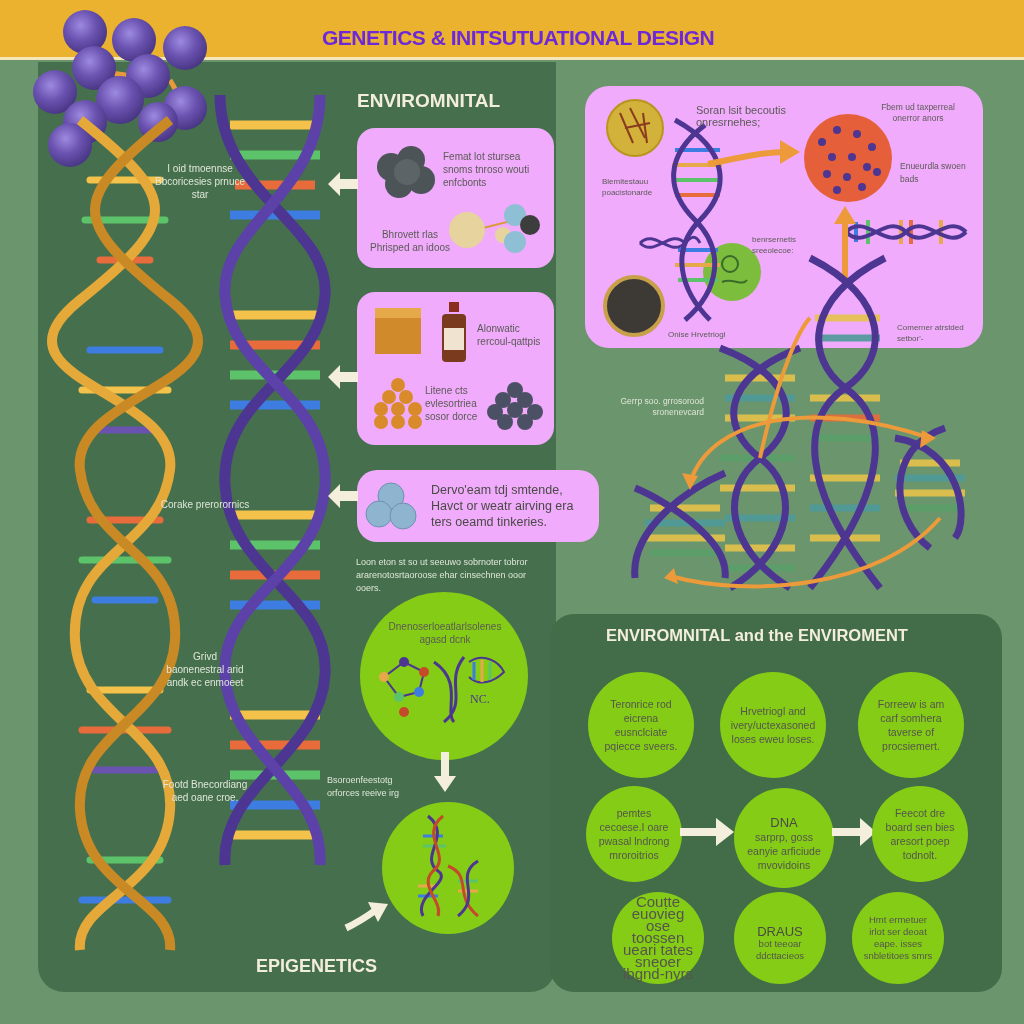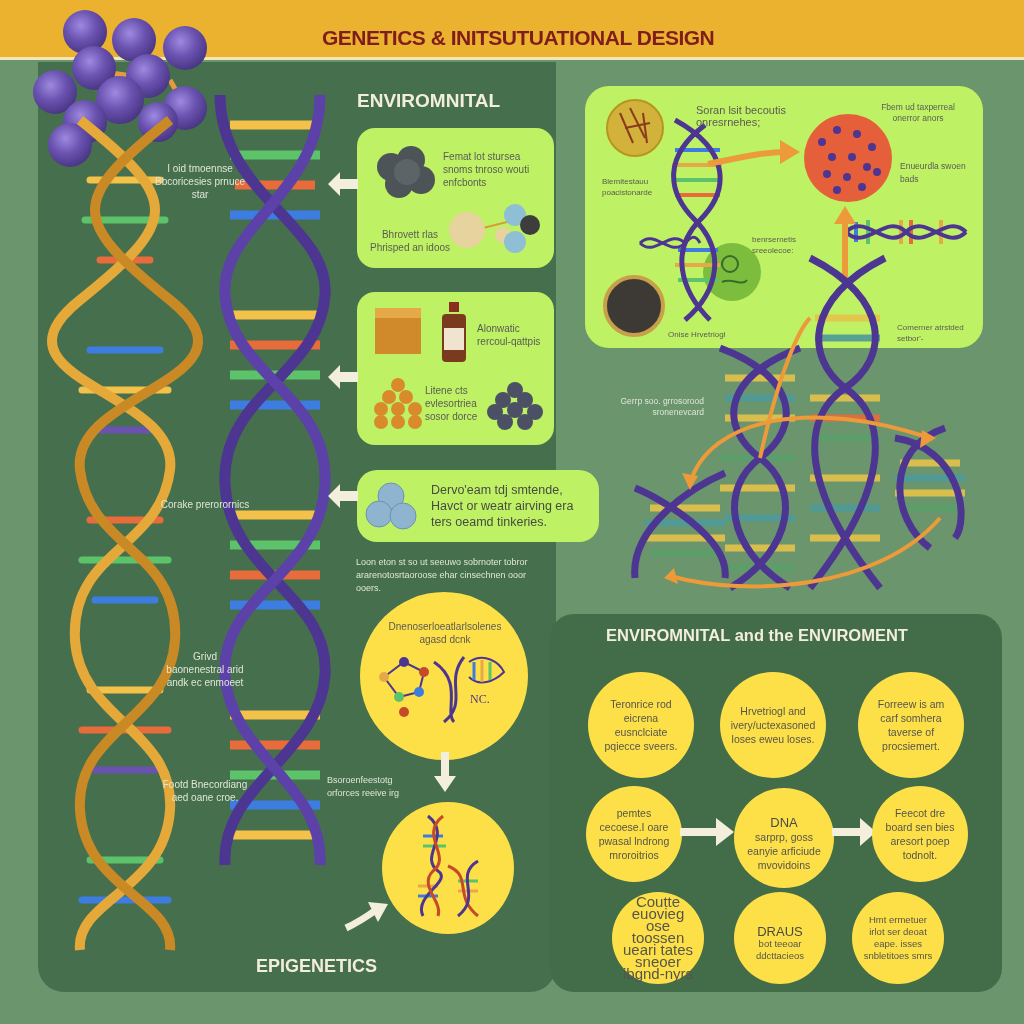--- a/index.html
+++ b/index.html
@@ -1,26 +1,26 @@
 <!DOCTYPE html>
 <html><head>
 <meta charset="utf-8">
 <style>
   * { box-sizing: border-box; margin: 0; padding: 0; }
   html, body { width: 1024px; height: 1024px; overflow: hidden; }
   body { background: #6b956d; font-family: "Liberation Sans", sans-serif; position: relative; }
   .header { position: absolute; left: 0; top: 0; width: 1024px; height: 60px; background: #ebb22f; border-bottom: 3px solid #f4e6b8; }
-  .header-title { position: absolute; left: 322px; top: 26px; font-size: 21px; font-weight: bold; color: #7f1d1d; letter-spacing: -0.5px; }
+  .header-title { position: absolute; left: 322px; top: 26px; font-size: 21px; font-weight: bold; color: #6d28d9; letter-spacing: -0.5px; }
   .left-panel { position: absolute; left: 38px; top: 62px; width: 518px; height: 930px; background: #46704d; border-radius: 0 0 26px 26px; }
   .abs { position: absolute; }
   .section-title { color: #f3eedb; font-weight: bold; }
-  .card { position: absolute; background: #bef264; border-radius: 18px; }
+  .card { position: absolute; background: #f0abfc; border-radius: 18px; }
   .small-text { font-size: 10px; color: #5b5b55; line-height: 13px; }
   .side-text { position: absolute; font-size: 10px; color: #dfe6d8; line-height: 13px; text-align: center; }
-  .circle { position: absolute; border-radius: 50%; background: #fde047; display: flex; align-items: center; justify-content: center; text-align: center; }
+  .circle { position: absolute; border-radius: 50%; background: #84cc16; display: flex; align-items: center; justify-content: center; text-align: center; }
   .circle-text { font-size: 10.5px; color: #55554e; line-height: 14px; padding: 0 10px; }
   .circle-head { font-size: 13px; color: #4a4a44; display: block; margin-top: 12px; }
   .env-panel { position: absolute; left: 550px; top: 614px; width: 452px; height: 378px; background: #426d48; border-radius: 24px; }
   svg { position: absolute; overflow: visible; }
 </style>
 </head>
 <body>
 
 <div class="header">
   <div class="header-title">GENETICS &amp; INITSUTUATIONAL DESIGN</div>

